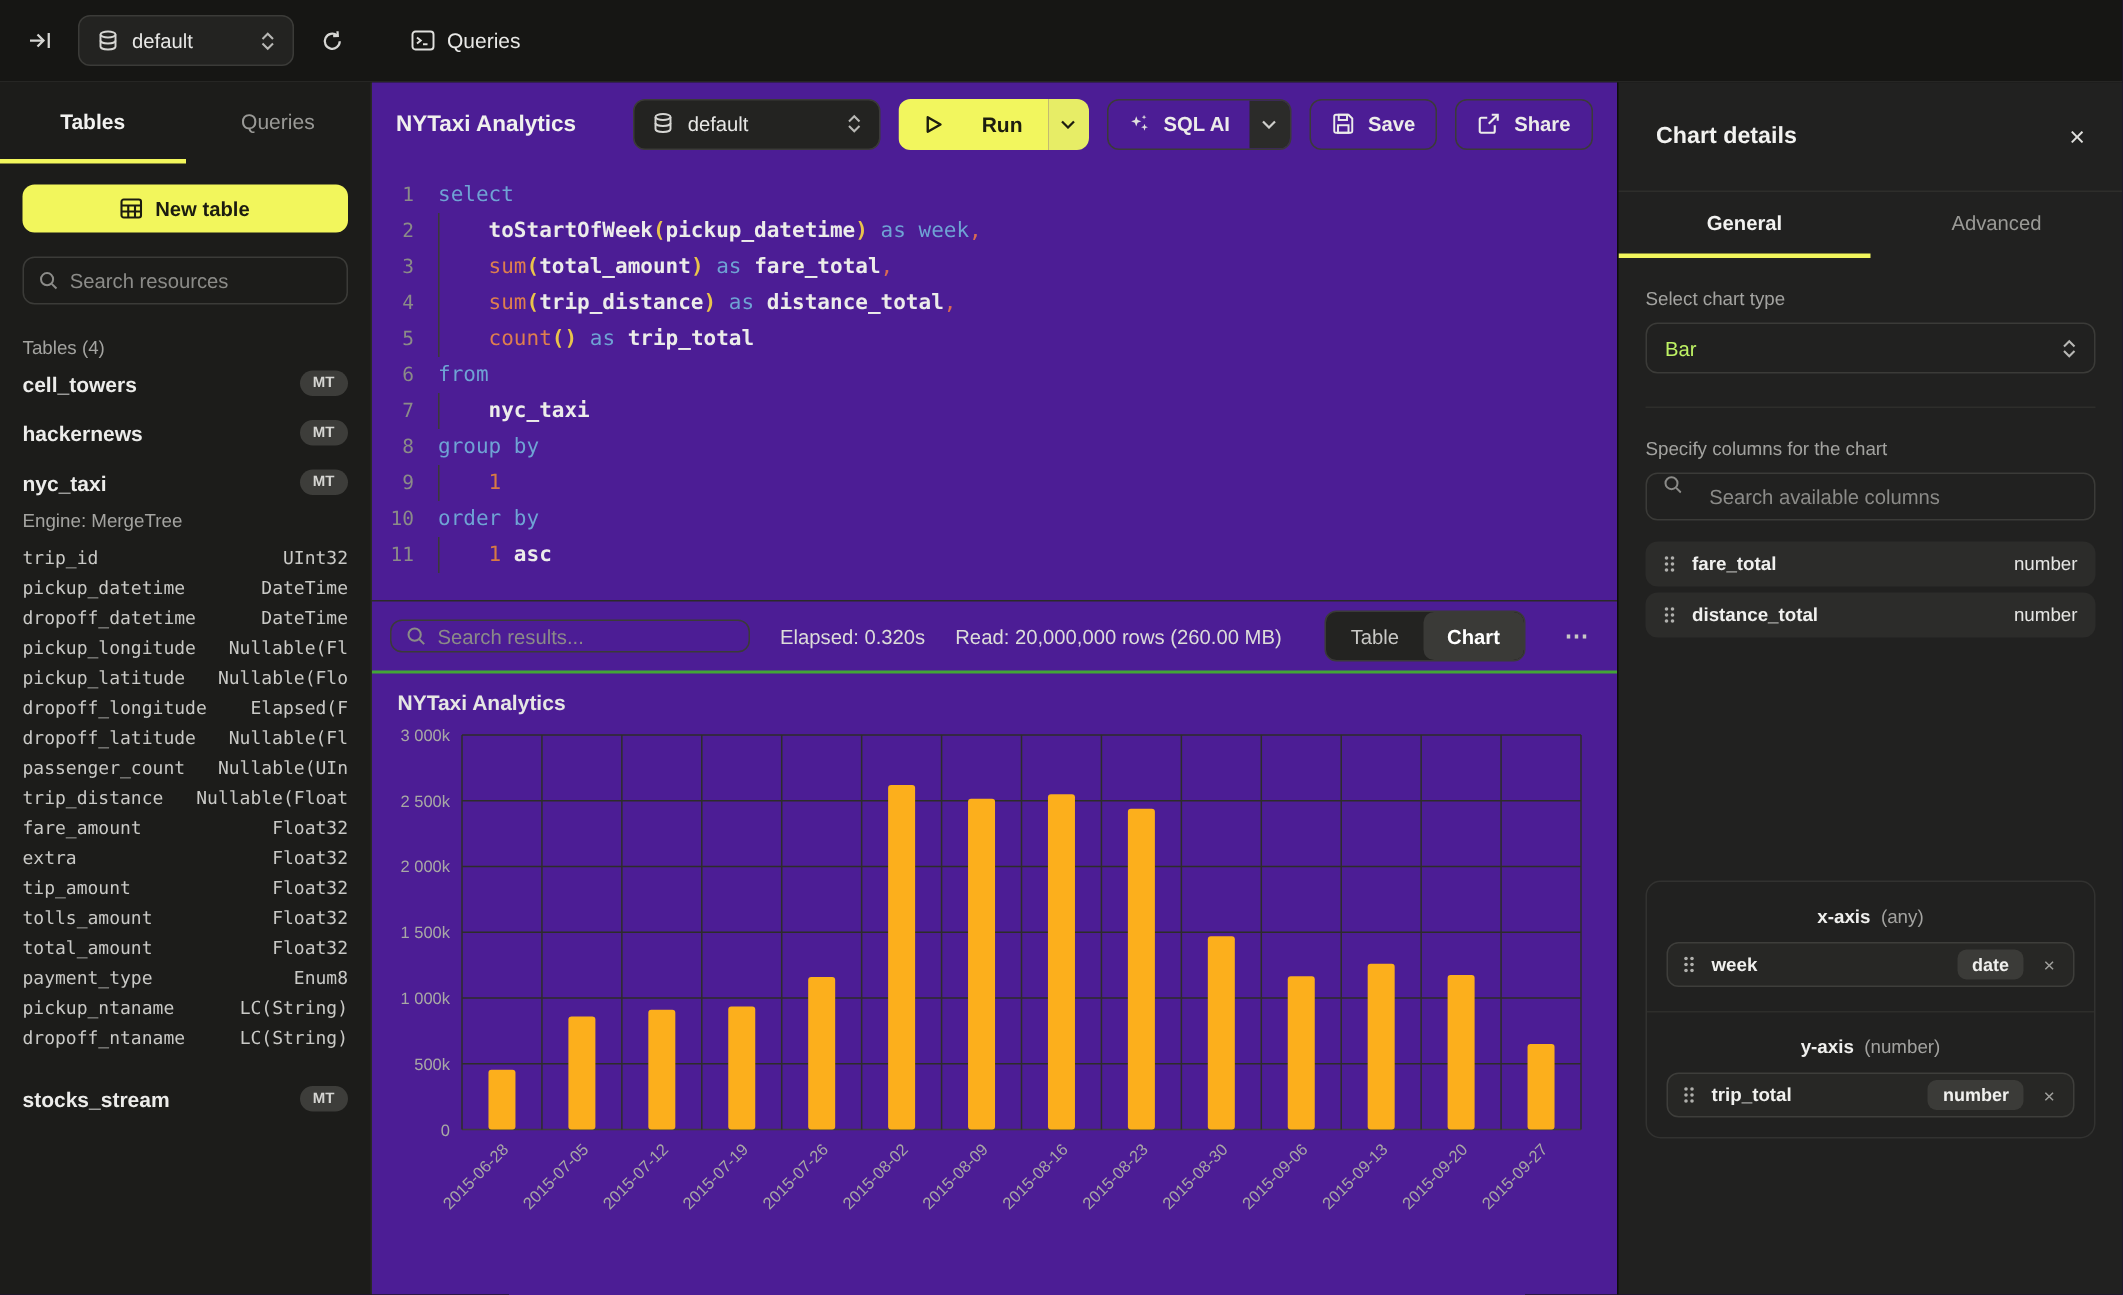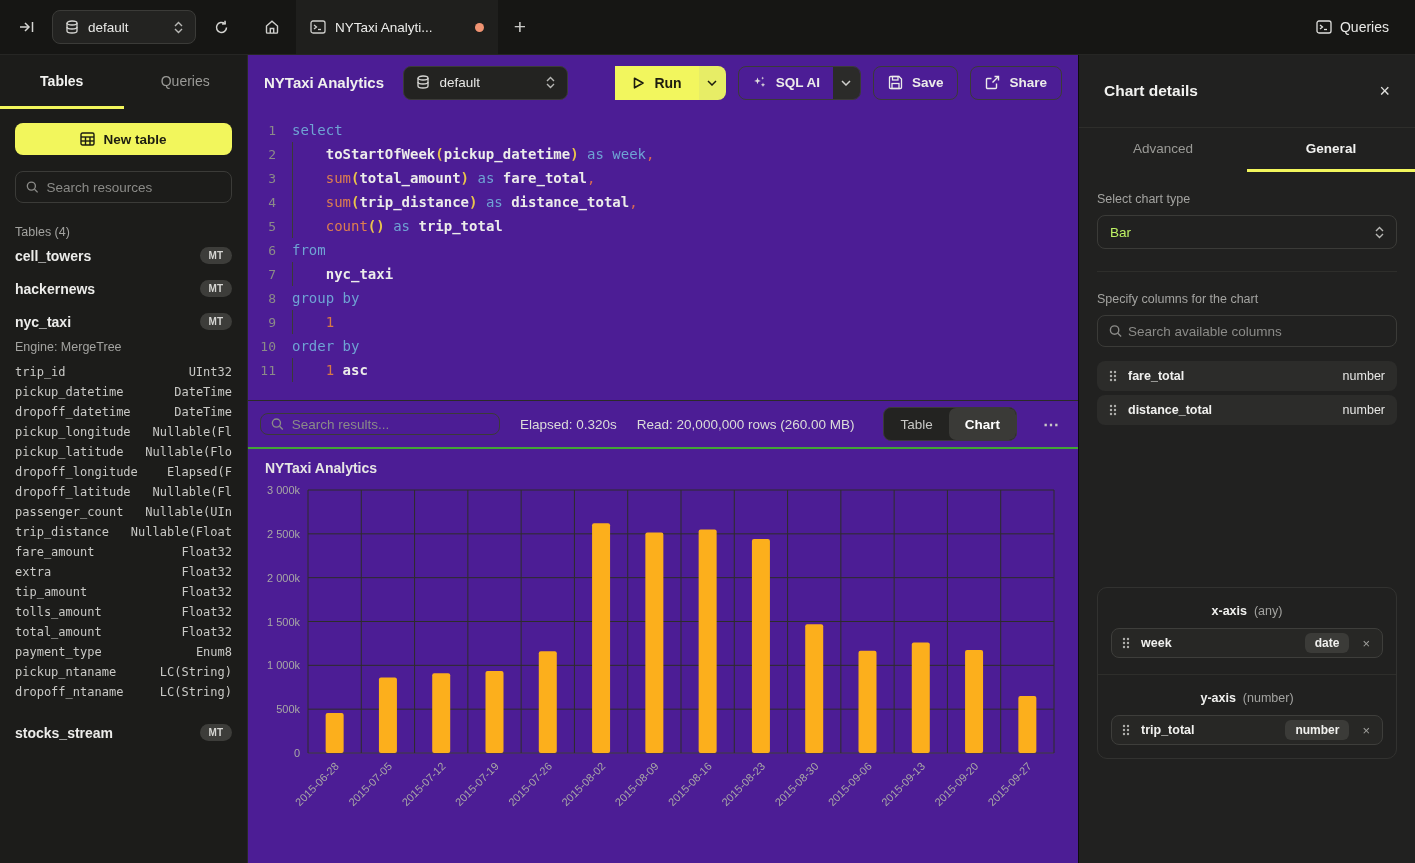--- a/index.html
+++ b/index.html
@@ -41,21 +41,21 @@
   .col-row { height:20px; display:flex; justify-content:space-between; align-items:center; font-family:"DejaVu Sans Mono", monospace; font-size:12px; color:#c9c9c6; cursor:default; }
   .stocks { margin-top:14px; }
 
   
   .main { width:830px; flex:0 0 830px; background:#4c1d95; display:flex; flex-direction:column; }
   .main-toolbar { height:55px; flex:0 0 55px; display:flex; align-items:center; padding:0 16px; gap:12px; }
   .main-title { font-size:15px; font-weight:bold; color:#f0f0ee; margin-right:auto; }
   .ctl-select { height:34px; width:165px; background:#232321; border:1px solid #3b3b38; border-radius:8px; display:flex; align-items:center; gap:9px; padding:0 12px; font-size:13.5px; color:#e8e8e6; cursor:pointer; }
   .ctl-select .grow { flex:1; }
   .run-btn { height:34px; display:flex; border-radius:8px; overflow:hidden; cursor:pointer; }
-  .run-main { background:#f2f65e; color:#1d1d0f; font-weight:bold; font-size:14px; display:flex; align-items:center; gap:9px; padding:4px 17px;margin-left:35px; }
+  .run-main { background:#f2f65e; color:#1d1d0f; font-weight:bold; font-size:14px; display:flex; align-items:center; gap:25px; padding:4px 17px; }
   .run-caret { width:27px; background:#e7ed66; display:flex; align-items:center; justify-content:center; color:#1d1d0f; }
   .split-btn { height:34px; display:flex; border:1px solid #3b3b38; border-radius:8px; overflow:hidden; cursor:pointer; }
   .split-main { display:flex; align-items:center; gap:9px; padding:0 13px; font-size:13.5px; font-weight:bold; color:#ececea; }
   .split-caret { width:27px; background:#2b2b29; display:flex; align-items:center; justify-content:center; color:#cfcfcc; }
   .flat-btn { height:34px; border:1px solid #3b3b38; background:transparent; border-radius:8px; display:flex; align-items:center; gap:9px; padding:4px 14px; font-size:13.5px; font-weight:bold; color:#ececea; cursor:pointer; font-family:inherit; }
 
   
   .editor { flex:0 0 290px; padding-top:8px; overflow:hidden; cursor:text; }
   .code-line { height:24px; display:flex; align-items:center; }
   .code-line .ln { width:44px; flex:0 0 44px; text-align:right; padding-right:16px; color:#8b8b88; font-family:"DejaVu Sans Mono", monospace; font-size:13px; }
@@ -90,21 +90,21 @@
   .panel-header h2 { font-size:15.5px; font-weight:bold; color:#f2f2f0; }
   .panel-close { margin-left:auto; background:none; border:none; color:#e0e0dd; font-size:18px; cursor:pointer; }
   .panel-tabs { height:44px; flex:0 0 44px; display:flex; }
   .panel-tab { width:50%; display:flex; align-items:center; justify-content:center; font-size:13.5px; color:#9a9a96; border-bottom:3px solid transparent; cursor:pointer; }
   .panel-tab.active { color:#f2f2f0; font-weight:bold; border-bottom-color:#f2f65c; }
   .panel-content { padding:0 18px; flex:1; }
   .panel-label { margin:20px 0 9px; font-size:12.5px; color:#a3a3a0; }
   .panel-select { height:34px; border:1px solid #3b3b38; border-radius:8px; display:flex; align-items:center; padding:0 12px; font-size:13.5px; color:#bef264; cursor:pointer;gap:11px; }
   .panel-select .grow { flex:1; }
   .panel-divider { height:1px; background:#2e2e2b; margin-top:22px; }
-  .panel-search { height:32px; border:1px solid #3b3b38; border-radius:8px; display:flex; align-items:center; gap:6px; padding:0 11px; }
+  .panel-search { height:32px; border:1px solid #3b3b38; border-radius:8px; display:flex; gap:18px; padding:0 11px; }
   .panel-search input { background:none; border:none; outline:none; color:#e8e8e6; font-size:13.5px; width:100%; font-family:inherit; }
   .panel-search input::placeholder { color:#8b8b88; }
   .chip-list { margin-top:14px; display:flex; flex-direction:column; gap:4px; }
   .chip { height:30px; background:#2c2c2a; border-radius:8px; display:flex; align-items:center; gap:11px; padding:0 12px; cursor:grab; }
   .chip .cname { font-size:12.5px; font-weight:bold; color:#f0f0ee; }
   .chip .ctype { margin-left:auto; font-size:12.5px; color:#e6e6e4; }
   .handle { color:#b0b0ad; display:flex; }
   .axis-box { margin-top:162px; border:1px solid #323230; border-radius:10px; padding:12px 13px 13px; }
   .axis-head { text-align:center; font-size:12.5px; margin:4px 0 10px; }
   .axis-head b { color:#f0f0ee; }
@@ -143,38 +143,20 @@
             <polyline points="1,5 4.5,1.5 8,5"></polyline>
             <polyline points="1,8 4.5,11.5 8,8"></polyline>
           </svg>
       </div>
       <button class="icon-btn">
         <svg class="ic" width="15" height="15" viewBox="0 0 15 15" fill="none" stroke="#d6d6d3" stroke-width="1.5">
             <path d="M12.5 7.5a5 5 0 1 1-1.8-3.85"></path>
             <polyline points="11,0.8 11.2,3.9 8.1,4.1"></polyline>
           </svg>
       </button>
-    </div>
-    <div class="tabstrip">
-      <button class="home-btn">
-        <svg class="ic" width="16" height="16" viewBox="0 0 16 16" fill="none" stroke="#cfcfcc" stroke-width="1.4">
-            <path d="M2.5 7 8 2.2 13.5 7v6.3a.8.8 0 0 1-.8.8H3.3a.8.8 0 0 1-.8-.8Z"></path>
-            <path d="M6.3 14V9.5h3.4V14"></path>
-          </svg>
-      </button>
-      <div class="qtab">
-        <svg class="ic" width="16" height="14" viewBox="0 0 16 14" fill="none" stroke="#cfcfcc" stroke-width="1.3">
-            <rect x="1" y="1" width="14" height="12" rx="2"></rect>
-            <polyline points="4,5 6.5,7 4,9"></polyline>
-            <line x1="8" y1="9.5" x2="11" y2="9.5"></line>
-          </svg>
-        <span>NYTaxi Analyti...</span>
-        <span class="dot"></span>
-      </div>
-      <button class="plus-btn">+</button>
     </div>
     <div class="topbar-right">
       <svg class="ic" width="16" height="14" viewBox="0 0 16 14" fill="none" stroke="#e0e0dd" stroke-width="1.3">
           <rect x="1" y="1" width="14" height="12" rx="2"></rect>
           <polyline points="4,5 6.5,7 4,9"></polyline>
           <line x1="8" y1="9.5" x2="11" y2="9.5"></line>
         </svg>
       <span>Queries</span>
     </div>
   </header>
@@ -486,22 +468,22 @@
     </main>
 
     <aside class="panel">
       <div class="panel-header">
         <h2>Chart details</h2>
         <button class="panel-close">
           <span>×</span>
         </button>
       </div>
       <div class="panel-tabs">
+        <div class="panel-tab active">General</div>
         <div class="panel-tab">Advanced</div>
-        <div class="panel-tab active">General</div>
       </div>
       <div class="panel-content">
         <div class="panel-label">Select chart type</div>
         <div class="panel-select">
           <span>Bar</span>
           <span class="grow"></span>
           <svg class="ic" width="9" height="13" viewBox="0 0 9 13" fill="none" stroke="#b8b8b5" stroke-width="1.4">
               <polyline points="1,5 4.5,1.5 8,5"></polyline>
               <polyline points="1,8 4.5,11.5 8,8"></polyline>
             </svg>

